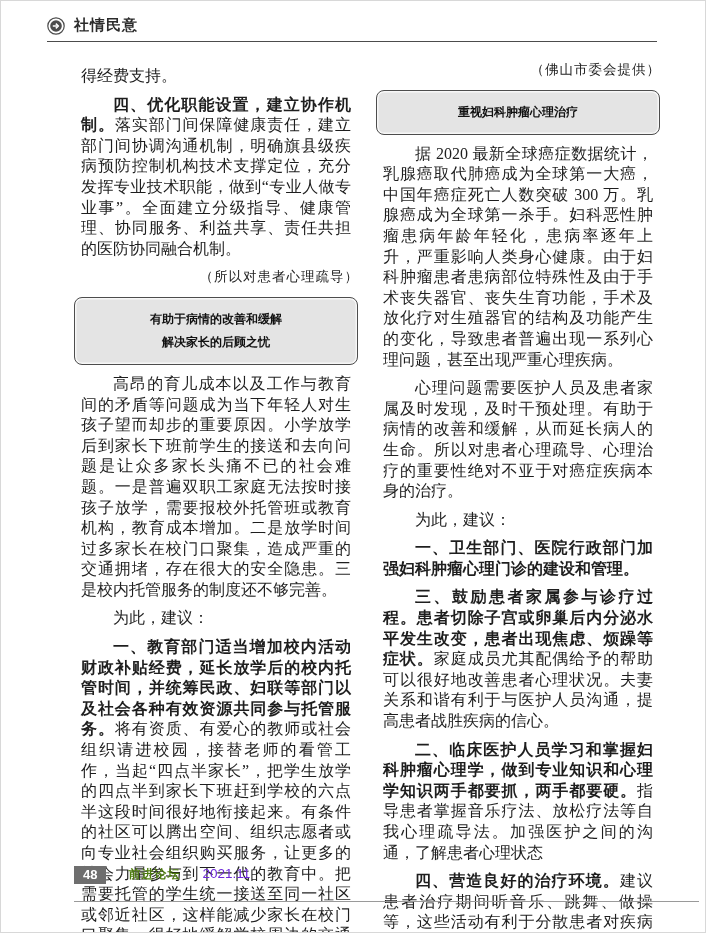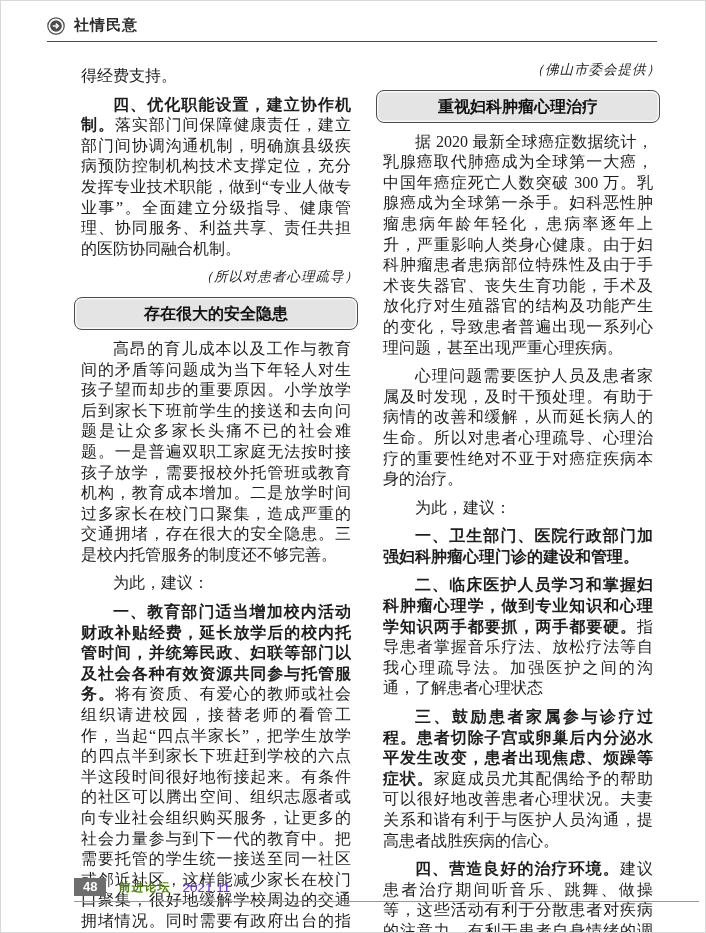--- a/index.html
+++ b/index.html
@@ -41,43 +41,42 @@
   }
   p.indent { text-indent:2em; }
   b.lead {
     font-family:"Liberation Sans", sans-serif;
     font-weight:700;
   }
   p.attribution {
     margin:2px 0 3px 0;
     font-size:13.5px; line-height:20.6px;
     text-align:right;
-    font-style:italic;
     letter-spacing:1px;
     color:#222;
   }
   .title-box {
     margin:9px 1px 9px 1px;
     background:var(--box-bg, #e4e4e4);
     border:1px solid #4d4d4d;
     border-radius:8px;
     box-shadow: inset 0 0 0 1.5px #f7f7f7;
     text-align:center;
     font-family:"Liberation Sans", sans-serif;
     font-weight:700;
-    font-size:16px; line-height:23px;
-    padding:4px 4px;
+    font-size:12px; line-height:23px;
+    padding:10px 4px;
     color:#111;
   }
   
   .footer {
     position:absolute; left:73px; right:6px; bottom:30px;
-    display:flex; align-items:center; gap:12px;
+    display:flex; align-items:flex-start; gap:22px;
     border-bottom:1.5px solid #9a9a9a;
-    padding-bottom:5px;
+    padding-bottom:17px;
     font-family:"Liberation Sans", sans-serif;
   }
   .page-num {
     background:var(--pagenum-bg, #6e6e6e);
     color:#fff;
     font-size:13px; font-weight:700;
     padding:1px 9px 2px 9px;
     line-height:15px;
   }
   .journal-name { font-weight:700; font-size:12px; color:#4d7c0f; letter-spacing:1px; }
@@ -99,42 +98,43 @@
   </div>
 
   <div class="content">
 
     <div class="col">
       <p class="para">得经费支持。</p>
       <p class="para indent"><b class="lead">四、优化职能设置，建立协作机制。</b><span>落实部门间保障健康责任，建立部门间协调沟通机制，明确旗县级疾病预防控制机构技术支撑定位，充分发挥专业技术职能，做到“专业人做专业事”。全面建立分级指导、健康管理、协同服务、利益共享、责任共担的医防协同融合机制。</span></p>
       <p class="attribution">（所以对患者心理疏导）</p>
 
       <div class="title-box">
-        <div>存在很大的安全隐患</div>
+        <div>有助于病情的改善和缓解</div>
+        <div>解决家长的后顾之忧</div>
       </div>
 
       <p class="para indent"><b class="lead"></b><span>高昂的育儿成本以及工作与教育间的矛盾等问题成为当下年轻人对生孩子望而却步的重要原因。小学放学后到家长下班前学生的接送和去向问题是让众多家长头痛不已的社会难题。一是普遍双职工家庭无法按时接孩子放学，需要报校外托管班或教育机构，教育成本增加。二是放学时间过多家长在校门口聚集，造成严重的交通拥堵，存在很大的安全隐患。三是校内托管服务的制度还不够完善。</span></p>
       <p class="para indent"><b class="lead"></b><span>为此，建议：</span></p>
       <p class="para indent"><b class="lead">一、教育部门适当增加校内活动财政补贴经费，延长放学后的校内托管时间，并统筹民政、妇联等部门以及社会各种有效资源共同参与托管服务。</b><span>将有资质、有爱心的教师或社会组织请进校园，接替老师的看管工作，当起“四点半家长”，把学生放学的四点半到家长下班赶到学校的六点半这段时间很好地衔接起来。有条件的社区可以腾出空间、组织志愿者或向专业社会组织购买服务，让更多的社会力量参与到下一代的教育中。把需要托管的学生统一接送至同一社区或邻近社区，这样能减少家长在校门口聚集，很好地缓解学校周边的交通拥堵情况。同时需要有政府出台的指导意见，厘清相关责任。</span></p>
       <p class="para indent"><b class="lead">二、各地人力社保、财政、教育部门制定操作细则，单独给参与校内课后托管服务工作的教</b><span></span></p>
     </div>
 
     <div class="col">
       <p class="attribution">（佛山市委会提供）</p>
 
       <div class="title-box">
         <div>重视妇科肿瘤心理治疗</div>
       </div>
 
       <p class="para indent"><b class="lead"></b><span>据 2020 最新全球癌症数据统计，乳腺癌取代肺癌成为全球第一大癌，中国年癌症死亡人数突破 300 万。乳腺癌成为全球第一杀手。妇科恶性肿瘤患病年龄年轻化，患病率逐年上升，严重影响人类身心健康。由于妇科肿瘤患者患病部位特殊性及由于手术丧失器官、丧失生育功能，手术及放化疗对生殖器官的结构及功能产生的变化，导致患者普遍出现一系列心理问题，甚至出现严重心理疾病。</span></p>
       <p class="para indent"><b class="lead"></b><span>心理问题需要医护人员及患者家属及时发现，及时干预处理。有助于病情的改善和缓解，从而延长病人的生命。所以对患者心理疏导、心理治疗的重要性绝对不亚于对癌症疾病本身的治疗。</span></p>
       <p class="para indent"><b class="lead"></b><span>为此，建议：</span></p>
       <p class="para indent"><b class="lead">一、卫生部门、医院行政部门加强妇科肿瘤心理门诊的建设和管理。</b><span></span></p>
+      <p class="para indent"><b class="lead">三、鼓励患者家属参与诊疗过程。患者切除子宫或卵巢后内分泌水平发生改变，患者出现焦虑、烦躁等症状。</b><span>家庭成员尤其配偶给予的帮助可以很好地改善患者心理状况。夫妻关系和谐有利于与医护人员沟通，提高患者战胜疾病的信心。</span></p>
       <p class="para indent"><b class="lead">二、临床医护人员学习和掌握妇科肿瘤心理学，做到专业知识和心理学知识两手都要抓，两手都要硬。</b><span>指导患者掌握音乐疗法、放松疗法等自我心理疏导法。加强医护之间的沟通，了解患者心理状态</span></p>
-      <p class="para indent"><b class="lead">三、鼓励患者家属参与诊疗过程。患者切除子宫或卵巢后内分泌水平发生改变，患者出现焦虑、烦躁等症状。</b><span>家庭成员尤其配偶给予的帮助可以很好地改善患者心理状况。夫妻关系和谐有利于与医护人员沟通，提高患者战胜疾病的信心。</span></p>
       <p class="para indent"><b class="lead">四、营造良好的治疗环境。</b><span>建议患者治疗期间听音乐、跳舞、做操等，这些活动有利于分散患者对疾病的注意力，有利于患者自身情绪的调节。</span></p>
 
     </div>
 
   </div>
 
   <div class="footer">
     <span class="page-num">48</span>
     <span class="journal-name">前进论坛</span>
     <span class="issue">2021.11</span>

